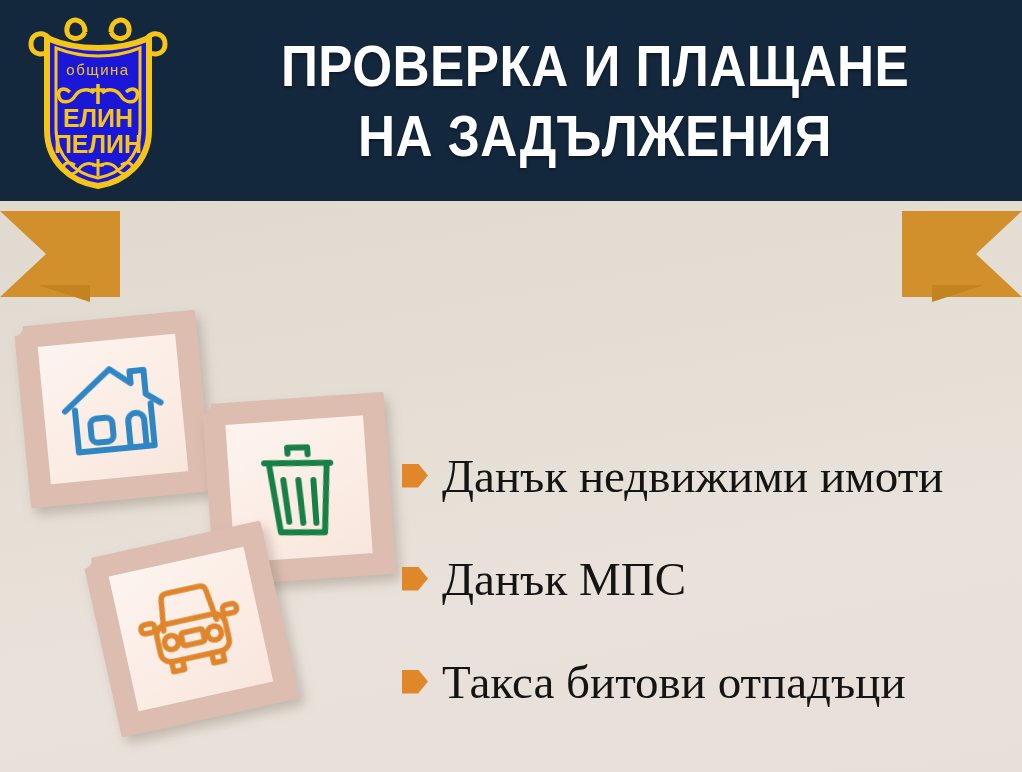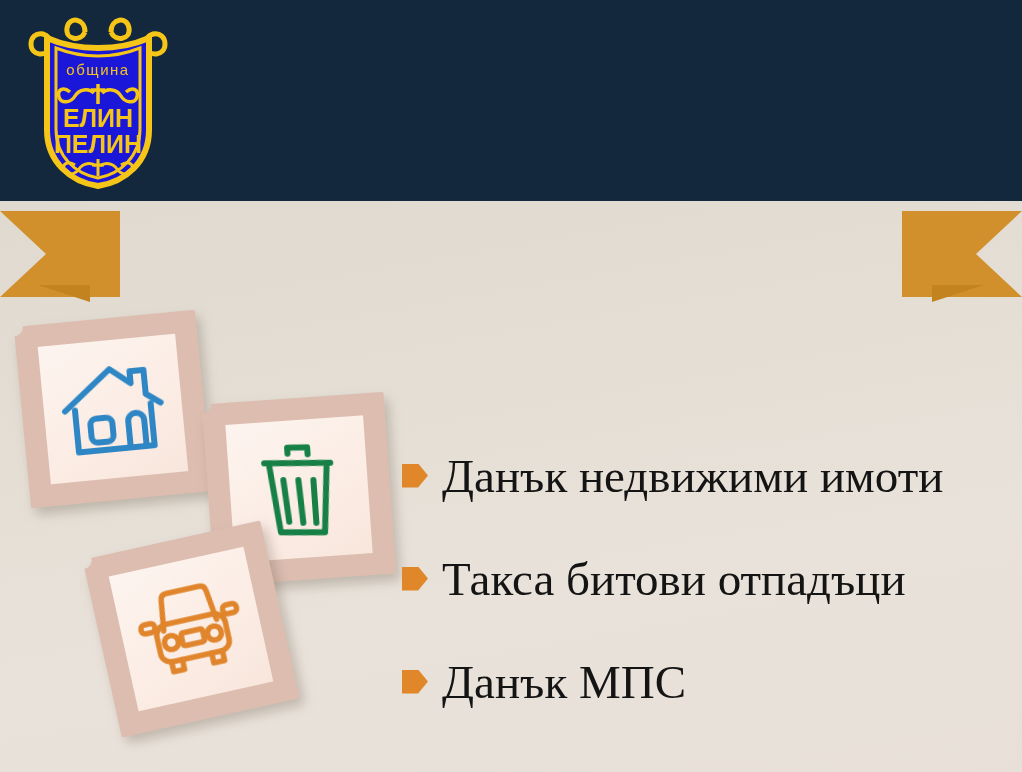--- a/index.html
+++ b/index.html
@@ -158,20 +158,24 @@
           <text x="75" y="141" text-anchor="middle" fill="#f5c518" font-family="Liberation Sans, sans-serif" font-weight="bold" font-size="25">ПЕЛИН</text>
 
           <g fill="none" stroke="#f5c518" stroke-width="3">
             <path d="M52 153 C45 148, 39 152, 41 158 C43 164, 52 163, 56 157 C60 151, 68 150, 73 154"></path>
             <path d="M98 153 C105 148, 111 152, 109 158 C107 164, 98 163, 94 157 C90 151, 82 150, 77 154"></path>
             <path d="M75 147 L75 164 M69 153 L81 153"></path>
           </g>
         </svg>
       </div>
 
+      <div class="title-block">
+        <div class="title-line">ПРОВЕРКА И ПЛАЩАНЕ</div>
+        <div class="title-line">НА ЗАДЪЛЖЕНИЯ</div>
+      </div>
 
     </div>
   </div>
 
   <div class="ribbon">
     <div class="ribbon-tail left"></div>
     <div class="ribbon-tail right"></div>
     <div class="ribbon-fold-l"></div>
     <div class="ribbon-fold-r"></div>
   </div>
@@ -342,21 +346,21 @@
     </div>
   </div>
 
   <div class="bullets">
     <div class="bullet-row">
       <span class="bullet-mark"></span>
       <span class="bullet-label">Данък недвижими имоти</span>
     </div>
     <div class="bullet-row">
       <span class="bullet-mark"></span>
-      <span class="bullet-label">Такса битови отпадъци</span>
+      <span class="bullet-label">Данък МПС</span>
     </div>
     <div class="bullet-row">
       <span class="bullet-mark"></span>
-      <span class="bullet-label">Данък МПС</span>
+      <span class="bullet-label">Такса битови отпадъци</span>
     </div>
   </div>
 
 </div>
 
 </body></html>

